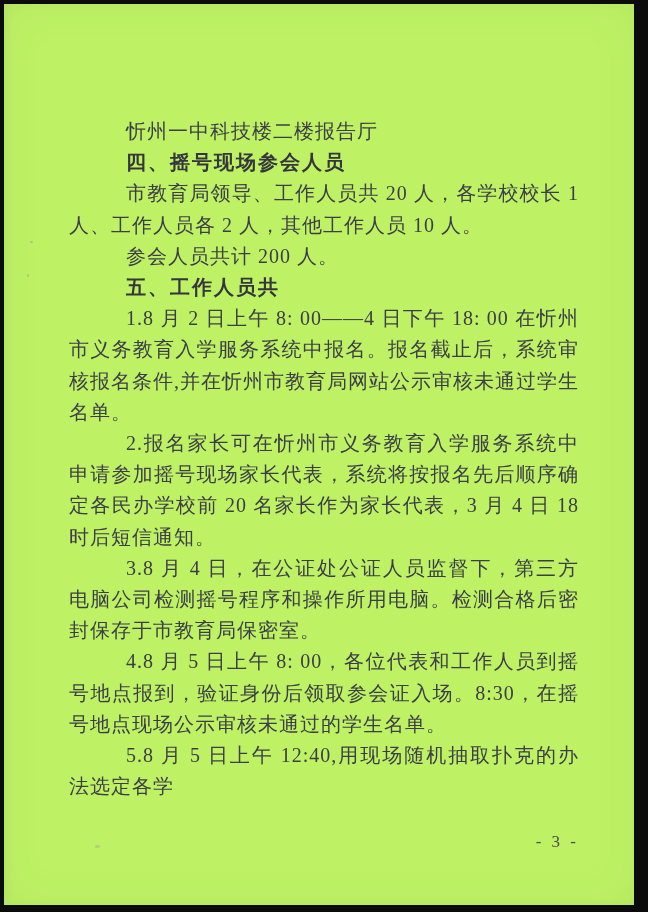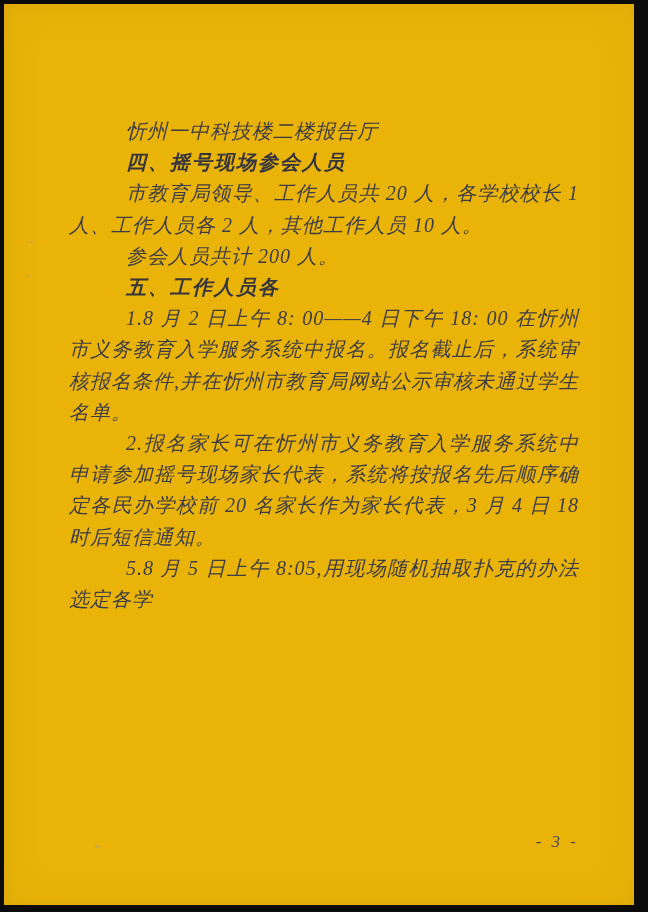--- a/index.html
+++ b/index.html
@@ -10,23 +10,22 @@
     overflow:hidden;
     position:relative;
   }
   .scan-frame{
     position:absolute;inset:0;
     background:#0b0b0b;
   }
   .page{
     position:absolute;
     top:4px;left:4px;right:14px;bottom:7px;
-    background:#eab308;
+    background:#bef264;
     box-shadow:inset 0 0 45px rgba(80,80,80,0.06), inset 3px 0 8px rgba(60,60,60,0.05);
-    font-style:italic;
   }
   .content{
     position:absolute;
     top:112px;left:65px;right:55px;
     color:#3c3d46;
     font-size:20px;
     line-height:31.2px;
     letter-spacing:1px;
     text-align:justify;
   }
@@ -61,23 +60,25 @@
 </head>
 <body>
 
 <div class="scan-frame">
   <div class="page">
     <div class="content">
       <p class="body">忻州一中科技楼二楼报告厅</p>
       <p class="heading">四、摇号现场参会人员</p>
       <p class="body">市教育局领导、工作人员共 20 人，各学校校长 1 人、工作人员各 2 人，其他工作人员 10 人。</p>
       <p class="body">参会人员共计 200 人。</p>
-      <p class="heading">五、工作人员各</p>
+      <p class="heading">五、工作人员共</p>
       <p class="body">1.8 月 2 日上午 8: 00——4 日下午 18: 00 在忻州市义务教育入学服务系统中报名。报名截止后，系统审核报名条件,并在忻州市教育局网站公示审核未通过学生名单。</p>
       <p class="body">2.报名家长可在忻州市义务教育入学服务系统中申请参加摇号现场家长代表，系统将按报名先后顺序确定各民办学校前 20 名家长作为家长代表，3 月 4 日 18 时后短信通知。</p>
-      <p class="body">5.8 月 5 日上午 8:05,用现场随机抽取扑克的办法选定各学</p>
+      <p class="body">3.8 月 4 日，在公证处公证人员监督下，第三方电脑公司检测摇号程序和操作所用电脑。检测合格后密封保存于市教育局保密室。</p>
+      <p class="body">4.8 月 5 日上午 8: 00，各位代表和工作人员到摇号地点报到，验证身份后领取参会证入场。8:30，在摇号地点现场公示审核未通过的学生名单。</p>
+      <p class="body">5.8 月 5 日上午 12:40,用现场随机抽取扑克的办法选定各学</p>
     </div>
     <div class="pagenum">- 3 -</div>
     <div class="speck s1"></div>
     <div class="speck s2"></div>
     <div class="speck s3"></div>
   </div>
 </div>
 
 </body></html>

